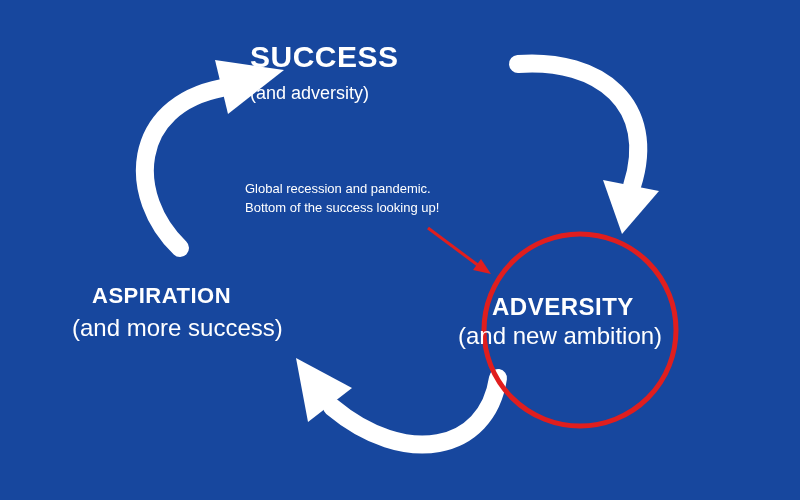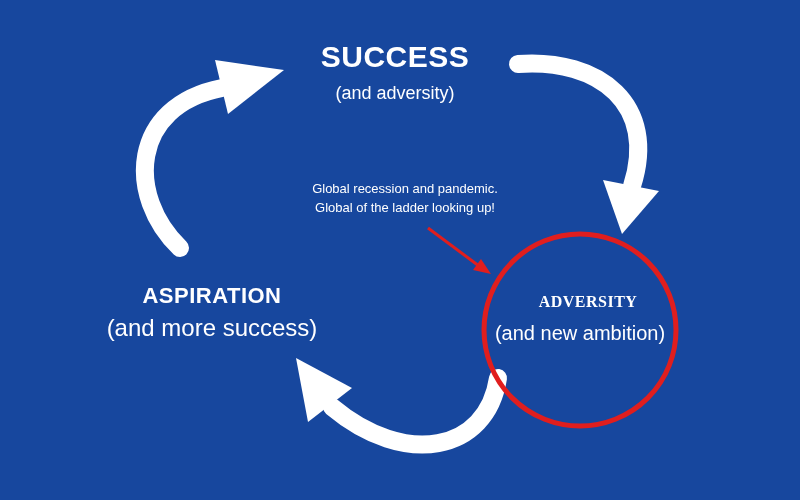--- a/index.html
+++ b/index.html
@@ -16,33 +16,33 @@
     background: #17479E;
     overflow: hidden;
   }
   .layer {
     position: absolute;
     inset: 0;
   }
   .txt {
     position: absolute;
     color: #ffffff;
-    text-align: center;
+    text-align: left;
     line-height: 1.25;
   }
   .node-title {
     font-weight: bold;
     letter-spacing: 0.5px;
   }
   .success-title     { left: 250px; top: 38px;  width: 290px; font-size: 30px; }
   .success-sub       { left: 250px; top: 82px;  width: 290px; font-size: 18px; }
   .aspiration-title  { left: 92px;  top: 282px; width: 240px; font-size: 22px; }
   .aspiration-sub    { left: 72px;  top: 313px; width: 280px; font-size: 24px; }
-  .adversity-title   { left: 476px; top: 292px; width: 224px; font-size: 16px; font-family: Liberation Serif, serif; }
-  .adversity-sub     { left: 458px; top: 321px; width: 244px; font-size: 20px; }
+  .adversity-title   { left: 492px; top: 292px; width: 224px; font-size: 24px; }
+  .adversity-sub     { left: 458px; top: 321px; width: 244px; font-size: 24px; }
   .annotation        { left: 245px; top: 180px; width: 320px; font-size: 13px; line-height: 1.45; }
 </style>
 </head>
 <body>
 
 <div class="canvas">
 
   <svg class="layer" viewBox="0 0 800 500" aria-hidden="true">
 
     <g>
@@ -73,16 +73,16 @@
   <div class="txt success-sub">(and adversity)</div>
 
   <div class="txt node-title aspiration-title">ASPIRATION</div>
   <div class="txt aspiration-sub">(and more success)</div>
 
   <div class="txt node-title adversity-title">ADVERSITY</div>
   <div class="txt adversity-sub">(and new ambition)</div>
 
   <div class="txt annotation">
     <div>Global recession and pandemic.</div>
-    <div>Global of the ladder looking up!</div>
+    <div>Bottom of the success looking up!</div>
   </div>
 
 </div>
 
 </body></html>

